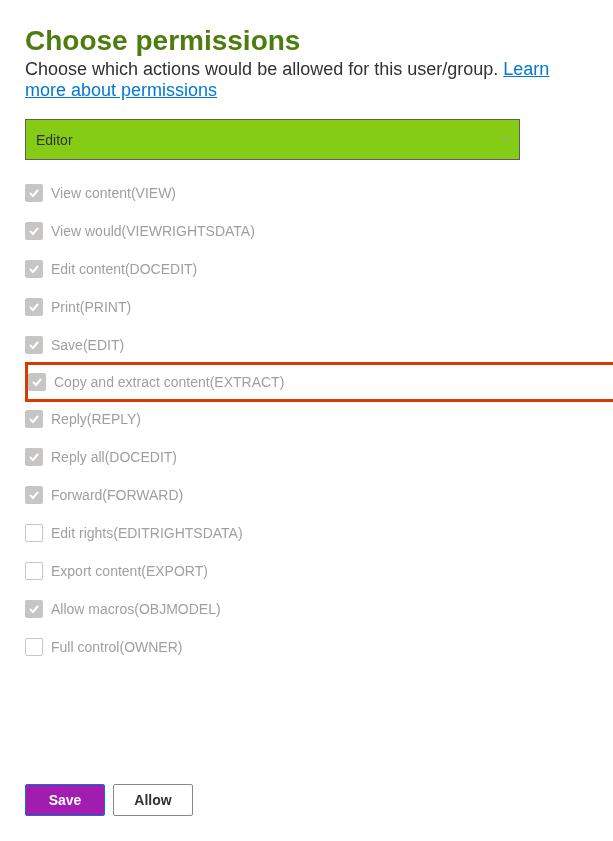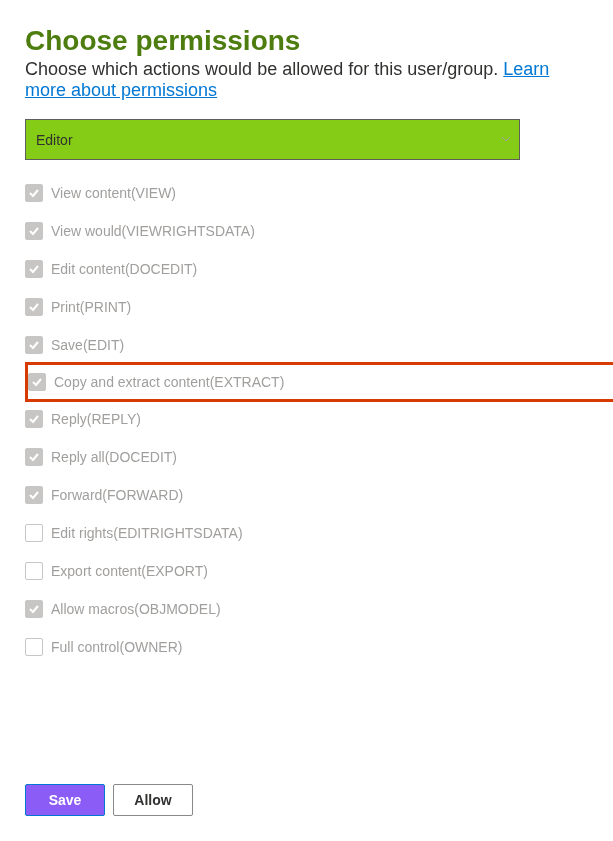--- a/index.html
+++ b/index.html
@@ -104,21 +104,21 @@
       font-size: 14px;
       font-weight: 600;
       border-radius: 2px;
       cursor: pointer;
       display: inline-flex;
       align-items: center;
       justify-content: center;
       font-family: inherit;
     }
     .btn-primary {
-      background: #8b5cf6;
+      background: #a21caf;
       color: #fff;
       border: 1px solid #0078d4;
     }
     .btn-secondary {
       background: #fff;
       color: #323130;
       border: 1px solid #8a8886;
     }
   </style>
 </head>

